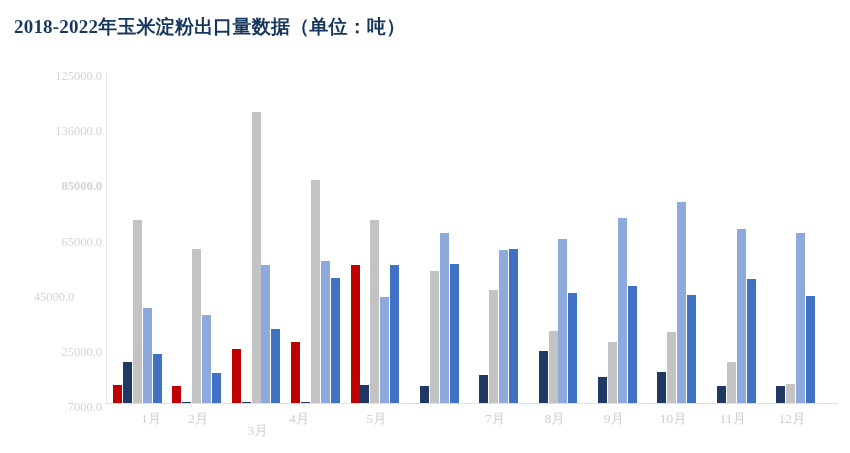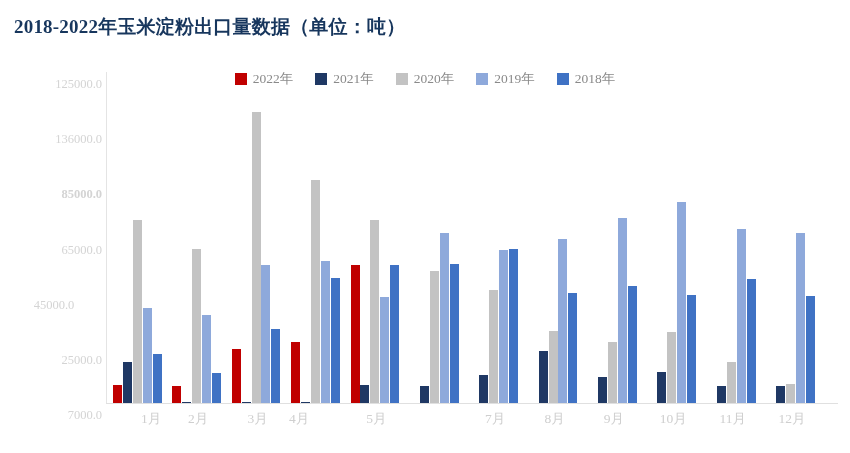--- a/index.html
+++ b/index.html
@@ -85,21 +85,21 @@
     text-align: right;
     font-family: "Liberation Serif", serif;
     font-size: 12.5px;
     color: #d4d4d4;
     transform: translateY(-50%);
     white-space: nowrap;
   }
   #ytick-layer {
     position: absolute;
     left: 0;
-    top: 12px;
+    top: 4px;
     width: 102px;
     height: 343px;
   }
   .group {
     position: absolute;
     bottom: 0;
     height: 331px;
   }
   .bar {
     position: absolute;
@@ -117,42 +117,20 @@
     transform: translateX(-50%);
   }
 </style>
 </head>
 <body>
 
 <div id="chart-root">
 
   <div id="chart-title">2018-2022年玉米淀粉出口量数据（单位：吨）</div>
 
-  <div id="legend">
-      <div class="legend-item">
-        <span class="legend-swatch" style="background: rgb(192, 0, 0);"></span>
-        <span class="legend-label">2022年</span>
-      </div>
-      <div class="legend-item">
-        <span class="legend-swatch" style="background: rgb(31, 56, 100);"></span>
-        <span class="legend-label">2021年</span>
-      </div>
-      <div class="legend-item">
-        <span class="legend-swatch" style="background: rgb(195, 195, 195);"></span>
-        <span class="legend-label">2020年</span>
-      </div>
-      <div class="legend-item">
-        <span class="legend-swatch" style="background: rgb(142, 169, 219);"></span>
-        <span class="legend-label">2019年</span>
-      </div>
-      <div class="legend-item">
-        <span class="legend-swatch" style="background: rgb(63, 114, 196);"></span>
-        <span class="legend-label">2018年</span>
-      </div>
-    </div>
 
   <div id="ytick-layer">
       <div class="ytick" style="top: 72px;">125000.0</div>
       <div class="ytick" style="top: 127.167px;">136000.0</div>
       <div class="ytick" style="top: 182.333px; font-weight: bold;">85000.0</div>
       <div class="ytick" style="top: 237.5px;">65000.0</div>
       <div class="ytick" style="top: 292.667px; text-align: center;">45000.0</div>
       <div class="ytick" style="top: 347.833px;">25000.0</div>
       <div class="ytick" style="top: 403px;">7000.0</div>
     </div>
@@ -178,21 +156,21 @@
       <div class="bar" title="2018年 2月: 16000" style="left: 42.6px; height: 30.3417px; background: rgb(63, 114, 196); width: 9px;"></div>
     </div>
     <div class="xtick" style="left: 198.1px;">2月</div>
     <div class="group" style="left: 228.8px; top: 72px; width: 59.4px; position: absolute;">
       <div class="bar" title="2022年 3月: 24600" style="left: 3px; height: 54.0633px; background: rgb(192, 0, 0); width: 9px;"></div>
       <div class="bar" title="2021年 3月: 5400" style="left: 12.9px; height: 1.10333px; background: rgb(31, 56, 100); width: 9px;"></div>
       <div class="bar" title="2020年 3月: 110500" style="left: 22.8px; height: 291.004px; background: rgb(195, 195, 195); width: 9px;"></div>
       <div class="bar" title="2019年 3月: 55000" style="left: 32.7px; height: 137.917px; background: rgb(142, 169, 219); width: 9px;"></div>
       <div class="bar" title="2018年 3月: 32000" style="left: 42.6px; height: 74.475px; background: rgb(63, 114, 196); width: 9px;"></div>
     </div>
-    <div class="xtick" style="left: 257.5px;">3月</div>
+    <div class="xtick" style="left: 257.5px; margin-top: 12px;">3月</div>
     <div class="group" style="left: 288.2px; top: 72px; width: 59.4px; position: absolute;">
       <div class="bar" title="2022年 4月: 27200" style="left: 3px; height: 61.235px; background: rgb(192, 0, 0); width: 9px;"></div>
       <div class="bar" title="2021年 4月: 5500" style="left: 12.9px; height: 1.37917px; background: rgb(31, 56, 100); width: 9px;"></div>
       <div class="bar" title="2020年 4月: 86000" style="left: 22.8px; height: 223.425px; background: rgb(195, 195, 195); width: 9px;"></div>
       <div class="bar" title="2019年 4月: 56500" style="left: 32.7px; height: 142.054px; background: rgb(142, 169, 219); width: 9px;"></div>
       <div class="bar" title="2018年 4月: 50500" style="left: 42.6px; height: 125.504px; background: rgb(63, 114, 196); width: 9px;"></div>
     </div>
     <div class="xtick" style="left: 299px;">4月</div>
     <div class="group" style="left: 347.6px; top: 72px; width: 59.4px; position: absolute;">
       <div class="bar" title="2022年 5月: 55000" style="left: 3px; height: 137.917px; background: rgb(192, 0, 0); width: 9px;"></div>

